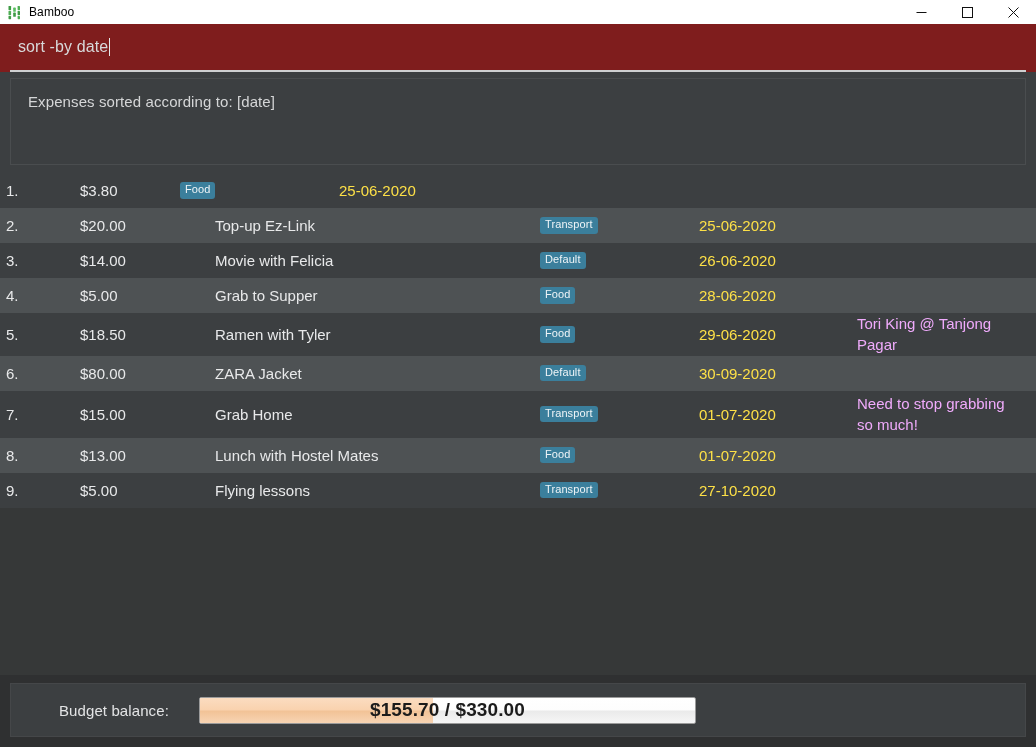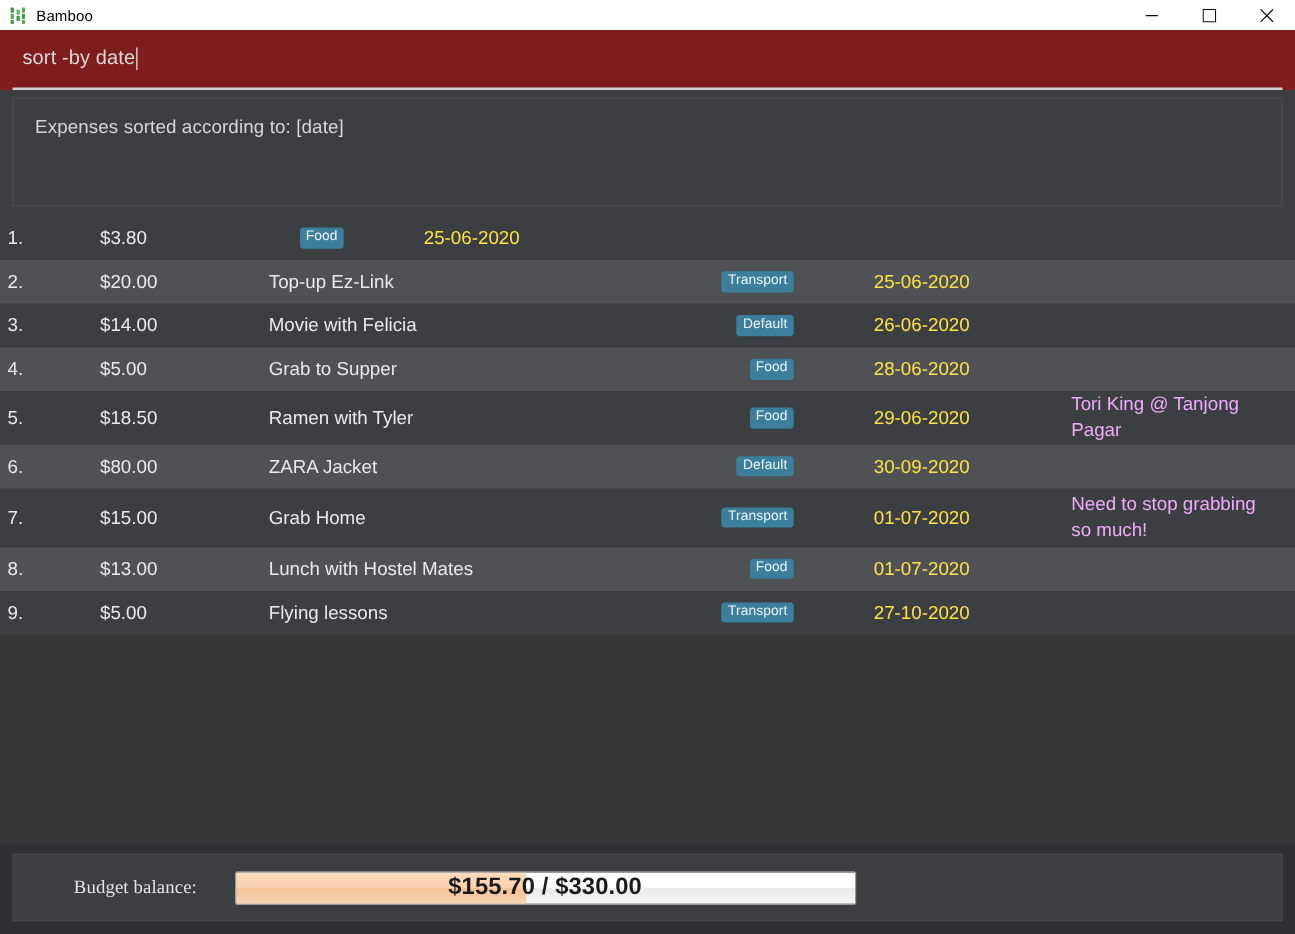--- a/index.html
+++ b/index.html
@@ -13,21 +13,21 @@
     display:flex; flex-direction:column;
     background:#3c3f41;
   }
 
   
   .titlebar {
     height:24px; background:#ffffff;
     display:flex; align-items:center;
     flex:0 0 24px;
   }
-  .title-left { display:flex; align-items:flex-end; padding-left:7px; gap:7px; }
+  .title-left { display:flex; align-items:center; padding-left:7px; gap:7px; }
   .bamboo-icon { width:15px; height:15px; display:block; }
   .title-text {
     font-size:12px; color:#000000;
     font-family:"Liberation Sans", sans-serif;
     letter-spacing:0.1px;
   }
   .title-spacer { flex:1; }
   .win-btns { display:flex; height:24px; }
   .win-btn {
     width:46px; height:24px;
@@ -121,21 +121,21 @@
     padding-left:35px;
     font-size:15px; color:#e8e9ea;
   }
   .c-desc {
     width:360px; flex:0 0 360px;
     padding-left:35px;
     font-size:15px; color:#e8e9ea;
   }
   .c-tag {
     width:95px; flex:0 0 95px;
-    display:flex; justify-content:flex-end;
+    display:flex; justify-content:flex-start;
     padding-right:0px;
   }
   .tag {
     display:inline-block;
     background:#3b7f9c;
     color:#eef4f7;
     font-size:11px;
     padding:2px 5px 3px 5px;
     border-radius:3px;
     line-height:1.05;
@@ -167,21 +167,20 @@
     flex:1;
     border:1px solid #454749;
     background:#3c3f41;
     display:flex; align-items:center;
     padding-left:48px;
     gap:30px;
   }
   .budget-label {
     font-size:15px; color:#e3e4e5;
     letter-spacing:0.1px;
-    font-family:Liberation Serif, serif;
   }
   .progress-outer {
     width:497px; height:27px;
     border:1px solid #9b9b9b;
     border-radius:2px;
     background:linear-gradient(180deg,#ffffff 0%,#fdfdfd 48%,#eaeaea 52%,#f6f6f6 100%);
     position:relative;
     overflow:hidden;
   }
   .progress-fill {

